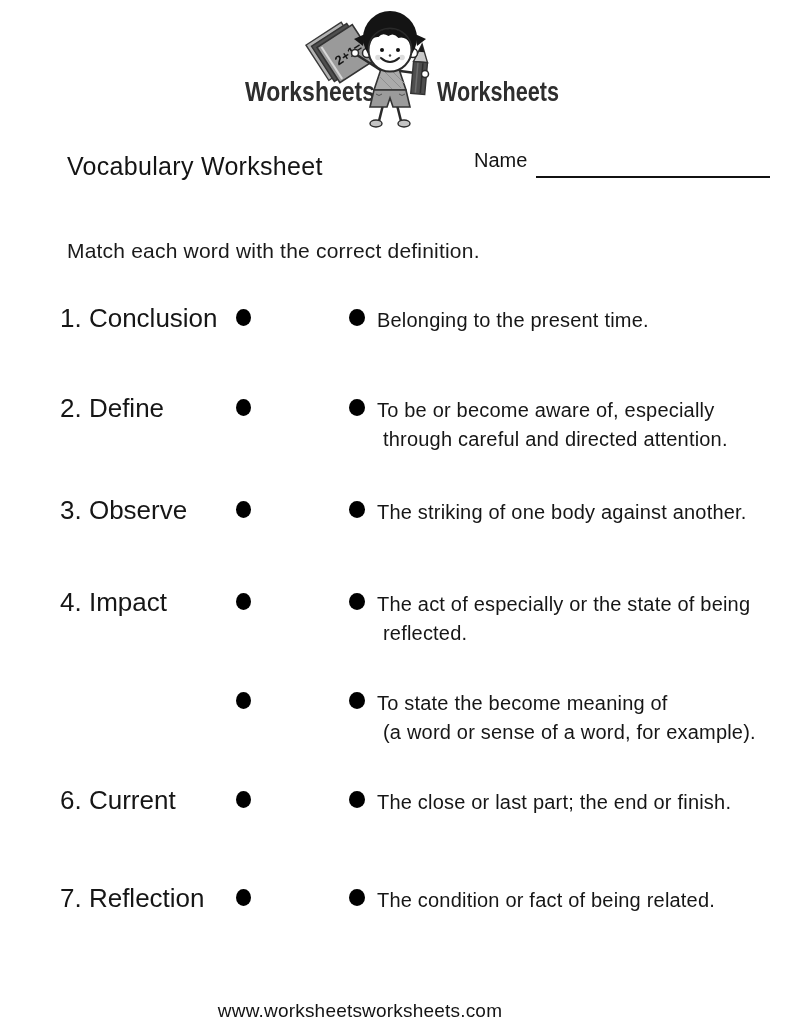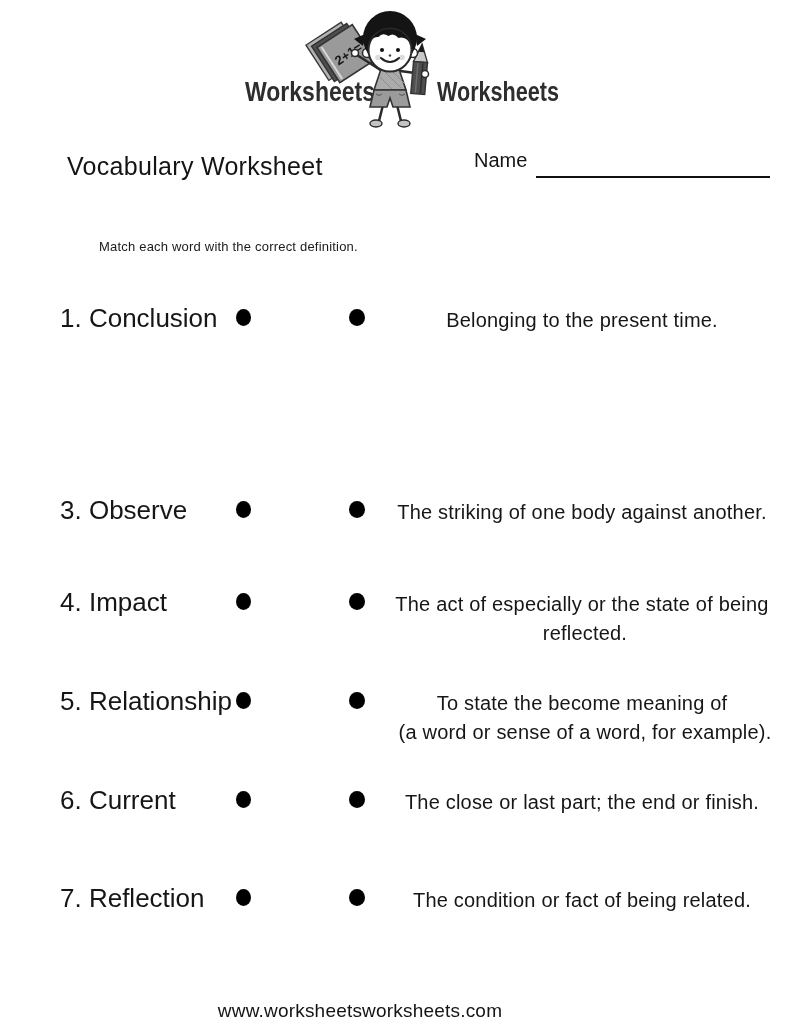--- a/index.html
+++ b/index.html
@@ -7,23 +7,23 @@
     position:relative; width:800px; height:1035px; background:#ffffff;
     font-family:"Liberation Sans", sans-serif; color:#1a1a1a; overflow:hidden;
   }
   
   .logo-svg { position:absolute; left:233px; top:8px; width:334px; height:120px; }
   .logo-word { font-family:"Liberation Sans", sans-serif; font-weight:bold; fill:#2e2e2e; }
   
   .title { position:absolute; left:67px; top:152px; font-size:25px; letter-spacing:0.3px; color:#141414; }
   .name-label { position:absolute; left:474px; top:149px; font-size:20px; color:#141414; }
   .name-line { position:absolute; left:536px; top:150px; width:234px; height:26px; border-bottom:2px solid #111; }
-  .instruction { position:absolute; left:67px; top:239px; font-size:13px; letter-spacing:0.2px;margin-left:32px; }
+  .instruction { position:absolute; left:67px; top:239px; font-size:21px; letter-spacing:0.2px; }
   
-  .match-row { position:absolute; left:0; width:800px; height:28px;text-align:center; }
+  .match-row { position:absolute; left:0; width:800px; height:28px; }
   .word-cell { position:absolute; left:60px; top:0; font-size:26px; line-height:28px; white-space:nowrap; color:#161616; }
   .dot { position:absolute; background:#000; border-radius:50%; }
   .word-dot { left:236px; top:5px; width:15px; height:17px; }
   .def-dot  { left:349px; top:5px; width:16px; height:17px; }
   .def-cell { position:absolute; left:377px; top:2px; width:410px; font-size:20px; line-height:29px; letter-spacing:0.2px; color:#161616; }
   .def-line { white-space:nowrap; }
   .def-line + .def-line { padding-left:6px; }
   
   .footer { position:absolute; left:0; top:1000px; width:720px; text-align:center; font-size:19px; letter-spacing:0.2px; color:#141414; }
 </style>
@@ -101,20 +101,29 @@
   <div class="match-row" style="top:304px">
     <div class="word-cell">1. Conclusion</div>
     <span class="dot word-dot"></span>
     <span class="dot def-dot"></span>
     <div class="def-cell">
       <div class="def-line">Belonging to the present time.</div>
       <div class="def-line"></div>
     </div>
   </div>
 
+  <div class="match-row" style="top:394px">
+    <div class="word-cell">2. Define</div>
+    <span class="dot word-dot"></span>
+    <span class="dot def-dot"></span>
+    <div class="def-cell">
+      <div class="def-line">To be or become aware of, especially</div>
+      <div class="def-line">through careful and directed attention.</div>
+    </div>
+  </div>
 
   <div class="match-row" style="top:496px">
     <div class="word-cell">3. Observe</div>
     <span class="dot word-dot"></span>
     <span class="dot def-dot"></span>
     <div class="def-cell">
       <div class="def-line">The striking of one body against another.</div>
       <div class="def-line"></div>
     </div>
   </div>
@@ -123,21 +132,20 @@
     <div class="word-cell">4. Impact</div>
     <span class="dot word-dot"></span>
     <span class="dot def-dot"></span>
     <div class="def-cell">
       <div class="def-line">The act of especially or the state of being</div>
       <div class="def-line">reflected.</div>
     </div>
   </div>
 
   <div class="match-row" style="top:687px">
-    <div class="word-cell">5. Relationship</div>
     <span class="dot word-dot"></span>
     <span class="dot def-dot"></span>
     <div class="def-cell">
       <div class="def-line">To state the become meaning of</div>
       <div class="def-line">(a word or sense of a word, for example).</div>
     </div>
   </div>
 
   <div class="match-row" style="top:786px">
     <div class="word-cell">6. Current</div>

